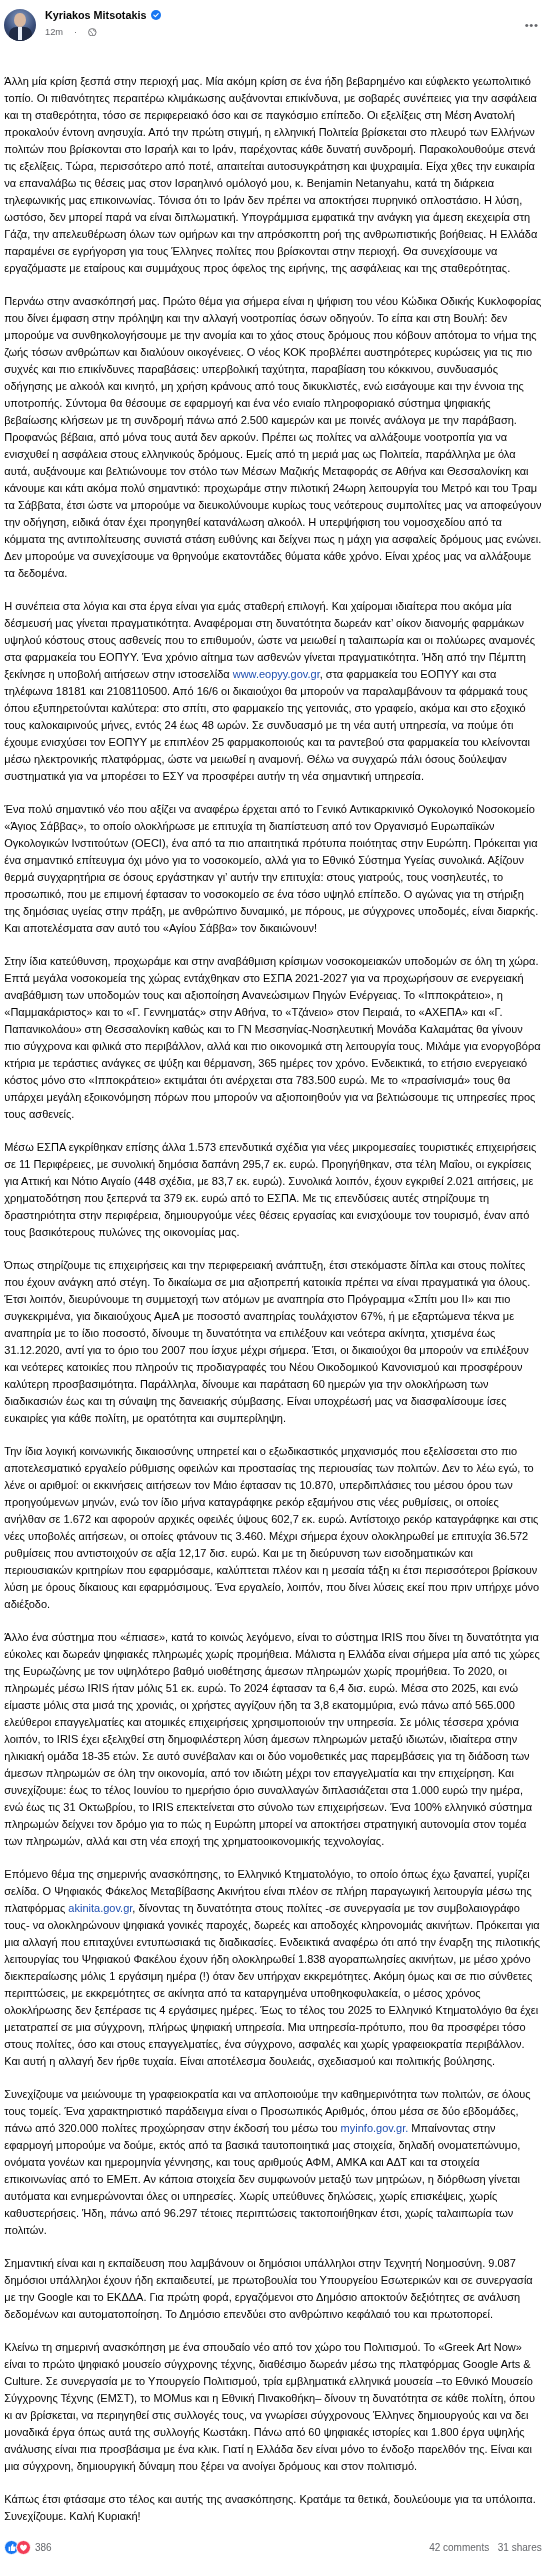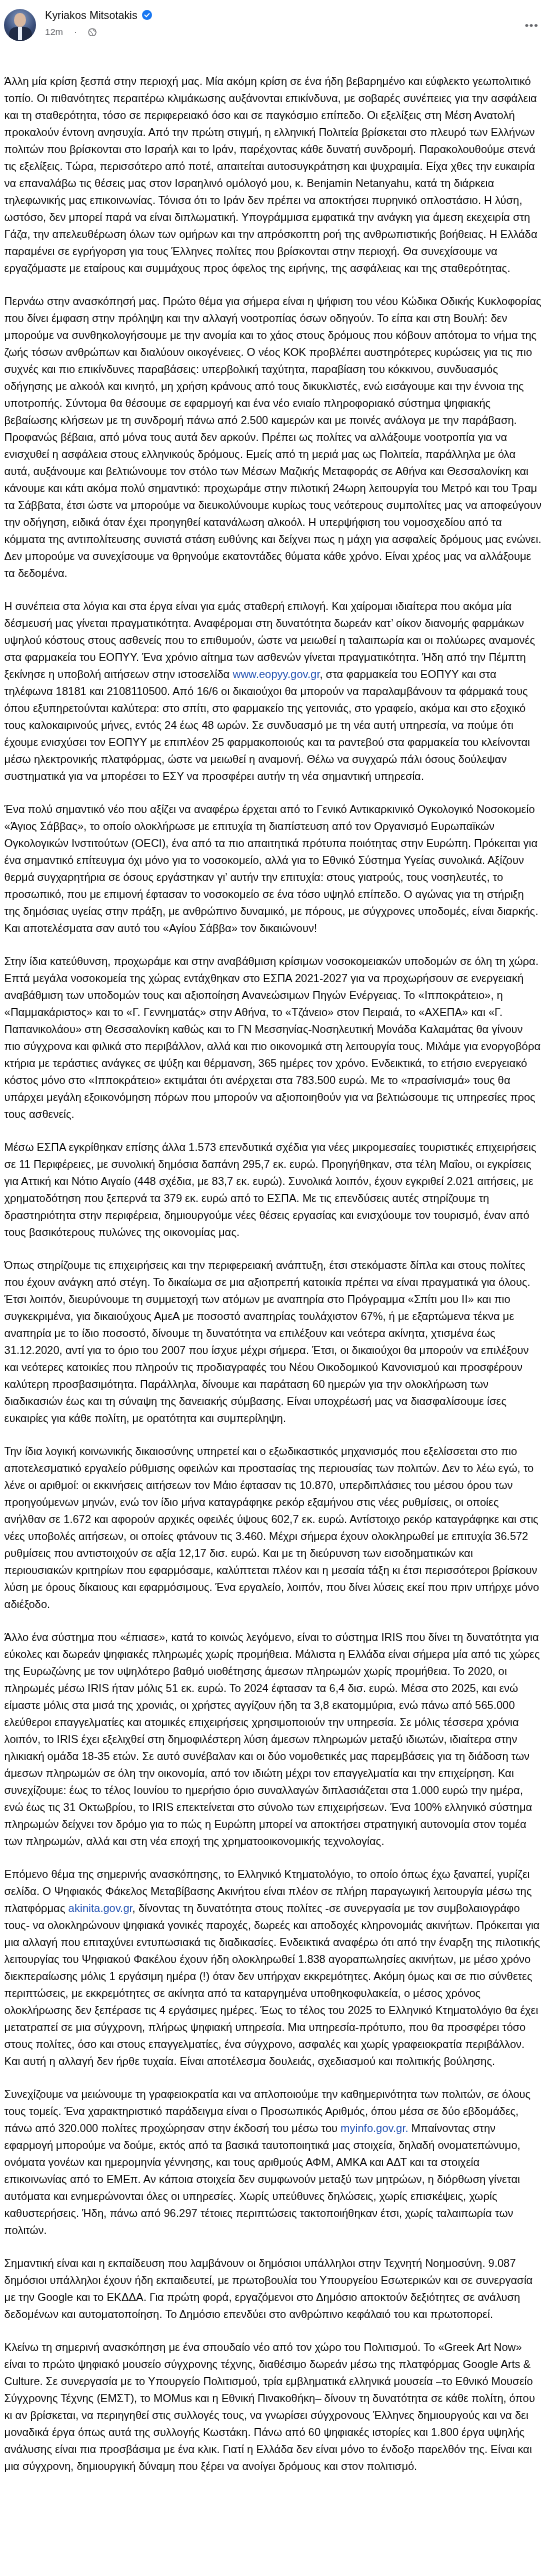--- a/index.html
+++ b/index.html
@@ -12,21 +12,21 @@
     .header { height: 57px; position: relative; }
     .avatar {
       position: absolute; left: 4.3px; top: 8.6px; width: 32px; height: 32px;
       border-radius: 50%; overflow: hidden;
       background: radial-gradient(circle at 50% 30%, #8aa0c8 0%, #3b4f7a 55%, #1c2540 100%);
     }
     .avatar .face { position:absolute; left:10px; top:4.3px; width:11.5px; height:14.4px; border-radius:50%; background:#d9b8a0; }
     .avatar .suit { position:absolute; left:4.3px; top:18.7px; width:23px; height:16px; border-radius:7.2px 7.2px 0 0; background:#1f2a44; }
     .avatar .shirt { position:absolute; left:13.6px; top:18.7px; width:4.3px; height:13px; background:#e8eef7; }
     .name-row { position: absolute; left: 45px; top: 8.6px; display: flex; align-items: center; gap: 4.3px; }
-    .author-name { font-weight: normal; font-size: 10.8px; color: #050505; }
+    .author-name { font-weight: bold; font-size: 10.8px; color: #050505; }
     .verified { width: 10px; height: 10px; }
     .meta-row { position: absolute; left: 45px; top: 27px; display: flex; align-items: center; gap: 11px; font-size: 9.3px; color: #65676b; }
     .globe { width: 8.6px; height: 8.6px; }
     .more-button { position: absolute; right: 7.2px; top: 18.7px; font-size: 11.5px; color: #65676b; letter-spacing: 0.7px; cursor: pointer; }
     .body { padding: 0 4.3px 0 4.3px; font-size: 11px; line-height: 17px; color: #050505; }
     .body p { margin: 16px 0 8px 0; }
     .link { color: #1f4fb0; cursor: pointer; }
     .footer { height: 34px; position: relative; }
     .reactions { position: absolute; left: 4.3px; top: 7.2px; display: flex; align-items: center; }
     .reaction { width: 13px; height: 13px; border-radius: 50%; display: inline-block; border: 1.4px solid #fff; box-sizing: content-box; }
@@ -73,16 +73,36 @@
       <p><span>Ένα πολύ σημαντικό νέο που αξίζει να αναφέρω έρχεται από το Γενικό Αντικαρκινικό Ογκολογικό Νοσοκομείο «Άγιος Σάββας», το οποίο ολοκλήρωσε με επιτυχία τη διαπίστευση από τον Οργανισμό Ευρωπαϊκών Ογκολογικών Ινστιτούτων (OECI), ένα από τα πιο απαιτητικά πρότυπα ποιότητας στην Ευρώπη. Πρόκειται για ένα σημαντικό επίτευγμα όχι μόνο για το νοσοκομείο, αλλά για το Εθνικό Σύστημα Υγείας συνολικά. Αξίζουν θερμά συγχαρητήρια σε όσους εργάστηκαν γι’ αυτήν την επιτυχία: στους γιατρούς, τους νοσηλευτές, το προσωπικό, που με επιμονή έφτασαν το νοσοκομείο σε ένα τόσο υψηλό επίπεδο. Ο αγώνας για τη στήριξη της δημόσιας υγείας στην πράξη, με ανθρώπινο δυναμικό, με πόρους, με σύγχρονες υποδομές, είναι διαρκής. Και αποτελέσματα σαν αυτό του «Αγίου Σάββα» τον δικαιώνουν!</span></p>
       <p><span>Στην ίδια κατεύθυνση, προχωράμε και στην αναβάθμιση κρίσιμων νοσοκομειακών υποδομών σε όλη τη χώρα. Επτά μεγάλα νοσοκομεία της χώρας εντάχθηκαν στο ΕΣΠΑ 2021-2027 για να προχωρήσουν σε ενεργειακή αναβάθμιση των υποδομών τους και αξιοποίηση Ανανεώσιμων Πηγών Ενέργειας. Το «Ιπποκράτειο», η «Παμμακάριστος» και το «Γ. Γεννηματάς» στην Αθήνα, το «Τζάνειο» στον Πειραιά, το «ΑΧΕΠΑ» και «Γ. Παπανικολάου» στη Θεσσαλονίκη καθώς και το ΓΝ Μεσσηνίας-Νοσηλευτική Μονάδα Καλαμάτας θα γίνουν πιο σύγχρονα και φιλικά στο περιβάλλον, αλλά και πιο οικονομικά στη λειτουργία τους. Μιλάμε για ενοργοβόρα κτήρια με τεράστιες ανάγκες σε ψύξη και θέρμανση, 365 ημέρες τον χρόνο. Ενδεικτικά, το ετήσιο ενεργειακό κόστος μόνο στο «Ιπποκράτειο» εκτιμάται ότι ανέρχεται στα 783.500 ευρώ. Με το «πρασίνισμά» τους θα υπάρχει μεγάλη εξοικονόμηση πόρων που μπορούν να αξιοποιηθούν για να βελτιώσουμε τις υπηρεσίες προς τους ασθενείς.</span></p>
       <p><span>Μέσω ΕΣΠΑ εγκρίθηκαν επίσης άλλα 1.573 επενδυτικά σχέδια για νέες μικρομεσαίες τουριστικές επιχειρήσεις σε 11 Περιφέρειες, με συνολική δημόσια δαπάνη 295,7 εκ. ευρώ. Προηγήθηκαν, στα τέλη Μαΐου, οι εγκρίσεις για Αττική και Νότιο Αιγαίο (448 σχέδια, με 83,7 εκ. ευρώ). Συνολικά λοιπόν, έχουν εγκριθεί 2.021 αιτήσεις, με χρηματοδότηση που ξεπερνά τα 379 εκ. ευρώ από το ΕΣΠΑ. Με τις επενδύσεις αυτές στηρίζουμε τη δραστηριότητα στην περιφέρεια, δημιουργούμε νέες θέσεις εργασίας και ενισχύουμε τον τουρισμό, έναν από τους βασικότερους πυλώνες της οικονομίας μας.</span></p>
       <p><span>Όπως στηρίζουμε τις επιχειρήσεις και την περιφερειακή ανάπτυξη, έτσι στεκόμαστε δίπλα και στους πολίτες που έχουν ανάγκη από στέγη. Το δικαίωμα σε μια αξιοπρεπή κατοικία πρέπει να είναι πραγματικά για όλους. Έτσι λοιπόν, διευρύνουμε τη συμμετοχή των ατόμων με αναπηρία στο Πρόγραμμα «Σπίτι μου ΙΙ» και πιο συγκεκριμένα, για δικαιούχους ΑμεΑ με ποσοστό αναπηρίας τουλάχιστον 67%, ή με εξαρτώμενα τέκνα με αναπηρία με το ίδιο ποσοστό, δίνουμε τη δυνατότητα να επιλέξουν και νεότερα ακίνητα, χτισμένα έως 31.12.2020, αντί για το όριο του 2007 που ίσχυε μέχρι σήμερα. Έτσι, οι δικαιούχοι θα μπορούν να επιλέξουν και νεότερες κατοικίες που πληρούν τις προδιαγραφές του Νέου Οικοδομικού Κανονισμού και προσφέρουν καλύτερη προσβασιμότητα. Παράλληλα, δίνουμε και παράταση 60 ημερών για την ολοκλήρωση των διαδικασιών έως και τη σύναψη της δανειακής σύμβασης. Είναι υποχρέωσή μας να διασφαλίσουμε ίσες ευκαιρίες για κάθε πολίτη, με ορατότητα και συμπερίληψη.</span></p>
       <p><span>Την ίδια λογική κοινωνικής δικαιοσύνης υπηρετεί και ο εξωδικαστικός μηχανισμός που εξελίσσεται στο πιο αποτελεσματικό εργαλείο ρύθμισης οφειλών και προστασίας της περιουσίας των πολιτών. Δεν το λέω εγώ, το λένε οι αριθμοί: οι εκκινήσεις αιτήσεων τον Μάιο έφτασαν τις 10.870, υπερδιπλάσιες του μέσου όρου των προηγούμενων μηνών, ενώ τον ίδιο μήνα καταγράφηκε ρεκόρ εξαμήνου στις νέες ρυθμίσεις, οι οποίες ανήλθαν σε 1.672 και αφορούν αρχικές οφειλές ύψους 602,7 εκ. ευρώ. Αντίστοιχο ρεκόρ καταγράφηκε και στις νέες υποβολές αιτήσεων, οι οποίες φτάνουν τις 3.460. Μέχρι σήμερα έχουν ολοκληρωθεί με επιτυχία 36.572 ρυθμίσεις που αντιστοιχούν σε αξία 12,17 δισ. ευρώ. Και με τη διεύρυνση των εισοδηματικών και περιουσιακών κριτηρίων που εφαρμόσαμε, καλύπτεται πλέον και η μεσαία τάξη κι έτσι περισσότεροι βρίσκουν λύση με όρους δίκαιους και εφαρμόσιμους. Ένα εργαλείο, λοιπόν, που δίνει λύσεις εκεί που πριν υπήρχε μόνο αδιέξοδο.</span></p>
       <p><span>Άλλο ένα σύστημα που «έπιασε», κατά το κοινώς λεγόμενο, είναι το σύστημα IRIS που δίνει τη δυνατότητα για εύκολες και δωρεάν ψηφιακές πληρωμές χωρίς προμήθεια. Μάλιστα η Ελλάδα είναι σήμερα μία από τις χώρες της Ευρωζώνης με τον υψηλότερο βαθμό υιοθέτησης άμεσων πληρωμών χωρίς προμήθεια. Το 2020, οι πληρωμές μέσω IRIS ήταν μόλις 51 εκ. ευρώ. Το 2024 έφτασαν τα 6,4 δισ. ευρώ. Μέσα στο 2025, και ενώ είμαστε μόλις στα μισά της χρονιάς, οι χρήστες αγγίζουν ήδη τα 3,8 εκατομμύρια, ενώ πάνω από 565.000 ελεύθεροι επαγγελματίες και ατομικές επιχειρήσεις χρησιμοποιούν την υπηρεσία. Σε μόλις τέσσερα χρόνια λοιπόν, το IRIS έχει εξελιχθεί στη δημοφιλέστερη λύση άμεσων πληρωμών μεταξύ ιδιωτών, ιδιαίτερα στην ηλικιακή ομάδα 18-35 ετών. Σε αυτό συνέβαλαν και οι δύο νομοθετικές μας παρεμβάσεις για τη διάδοση των άμεσων πληρωμών σε όλη την οικονομία, από τον ιδιώτη μέχρι τον επαγγελματία και την επιχείρηση. Και συνεχίζουμε: έως το τέλος Ιουνίου το ημερήσιο όριο συναλλαγών διπλασιάζεται στα 1.000 ευρώ την ημέρα, ενώ έως τις 31 Οκτωβρίου, το IRIS επεκτείνεται στο σύνολο των επιχειρήσεων. Ένα 100% ελληνικό σύστημα πληρωμών δείχνει τον δρόμο για το πώς η Ευρώπη μπορεί να αποκτήσει στρατηγική αυτονομία στον τομέα των πληρωμών, αλλά και στη νέα εποχή της χρηματοοικονομικής τεχνολογίας.</span></p>
       <p><span>Επόμενο θέμα της σημερινής ανασκόπησης, το Ελληνικό Κτηματολόγιο, το οποίο όπως έχω ξαναπεί, γυρίζει σελίδα. Ο Ψηφιακός Φάκελος Μεταβίβασης Ακινήτου είναι πλέον σε πλήρη παραγωγική λειτουργία μέσω της πλατφόρμας </span><span class="link">akinita.gov.gr</span><span>, δίνοντας τη δυνατότητα στους πολίτες -σε συνεργασία με τον συμβολαιογράφο τους- να ολοκληρώνουν ψηφιακά γονικές παροχές, δωρεές και αποδοχές κληρονομιάς ακινήτων. Πρόκειται για μια αλλαγή που επιταχύνει εντυπωσιακά τις διαδικασίες. Ενδεικτικά αναφέρω ότι από την έναρξη της πιλοτικής λειτουργίας του Ψηφιακού Φακέλου έχουν ήδη ολοκληρωθεί 1.838 αγοραπωλησίες ακινήτων, με μέσο χρόνο διεκπεραίωσης μόλις 1 εργάσιμη ημέρα (!) όταν δεν υπήρχαν εκκρεμότητες. Ακόμη όμως και σε πιο σύνθετες περιπτώσεις, με εκκρεμότητες σε ακίνητα από τα καταργημένα υποθηκοφυλακεία, ο μέσος χρόνος ολοκλήρωσης δεν ξεπέρασε τις 4 εργάσιμες ημέρες. Έως το τέλος του 2025 το Ελληνικό Κτηματολόγιο θα έχει μετατραπεί σε μια σύγχρονη, πλήρως ψηφιακή υπηρεσία. Μια υπηρεσία-πρότυπο, που θα προσφέρει τόσο στους πολίτες, όσο και στους επαγγελματίες, ένα σύγχρονο, ασφαλές και χωρίς γραφειοκρατία περιβάλλον. Και αυτή η αλλαγή δεν ήρθε τυχαία. Είναι αποτέλεσμα δουλειάς, σχεδιασμού και πολιτικής βούλησης.</span></p>
       <p><span>Συνεχίζουμε να μειώνουμε τη γραφειοκρατία και να απλοποιούμε την καθημερινότητα των πολιτών, σε όλους τους τομείς. Ένα χαρακτηριστικό παράδειγμα είναι ο Προσωπικός Αριθμός, όπου μέσα σε δύο εβδομάδες, πάνω από 320.000 πολίτες προχώρησαν στην έκδοσή του μέσω του </span><span class="link">myinfo.gov.gr.</span><span> Μπαίνοντας στην εφαρμογή μπορούμε να δούμε, εκτός από τα βασικά ταυτοποιητικά μας στοιχεία, δηλαδή ονοματεπώνυμο, ονόματα γονέων και ημερομηνία γέννησης, και τους αριθμούς ΑΦΜ, ΑΜΚΑ και ΑΔΤ και τα στοιχεία επικοινωνίας από το ΕΜΕπ. Αν κάποια στοιχεία δεν συμφωνούν μεταξύ των μητρώων, η διόρθωση γίνεται αυτόματα και ενημερώνονται όλες οι υπηρεσίες. Χωρίς υπεύθυνες δηλώσεις, χωρίς επισκέψεις, χωρίς καθυστερήσεις. Ήδη, πάνω από 96.297 τέτοιες περιπτώσεις τακτοποιήθηκαν έτσι, χωρίς ταλαιπωρία των πολιτών.</span></p>
       <p><span>Σημαντική είναι και η εκπαίδευση που λαμβάνουν οι δημόσιοι υπάλληλοι στην Τεχνητή Νοημοσύνη. 9.087 δημόσιοι υπάλληλοι έχουν ήδη εκπαιδευτεί, με πρωτοβουλία του Υπουργείου Εσωτερικών και σε συνεργασία με την Google και το ΕΚΔΔΑ. Για πρώτη φορά, εργαζόμενοι στο Δημόσιο αποκτούν δεξιότητες σε ανάλυση δεδομένων και αυτοματοποίηση. Το Δημόσιο επενδύει στο ανθρώπινο κεφάλαιό του και πρωτοπορεί.</span></p>
       <p><span>Κλείνω τη σημερινή ανασκόπηση με ένα σπουδαίο νέο από τον χώρο του Πολιτισμού. Το «Greek Art Now» είναι το πρώτο ψηφιακό μουσείο σύγχρονης τέχνης, διαθέσιμο δωρεάν μέσω της πλατφόρμας Google Arts &amp; Culture. Σε συνεργασία με το Υπουργείο Πολιτισμού, τρία εμβληματικά ελληνικά μουσεία –το Εθνικό Μουσείο Σύγχρονης Τέχνης (ΕΜΣΤ), το MOMus και η Εθνική Πινακοθήκη– δίνουν τη δυνατότητα σε κάθε πολίτη, όπου κι αν βρίσκεται, να περιηγηθεί στις συλλογές τους, να γνωρίσει σύγχρονους Έλληνες δημιουργούς και να δει μοναδικά έργα όπως αυτά της συλλογής Κωστάκη. Πάνω από 60 ψηφιακές ιστορίες και 1.800 έργα υψηλής ανάλυσης είναι πια προσβάσιμα με ένα κλικ. Γιατί η Ελλάδα δεν είναι μόνο το ένδοξο παρελθόν της. Είναι και μια σύγχρονη, δημιουργική δύναμη που ξέρει να ανοίγει δρόμους και στον πολιτισμό.</span></p>
+      <p><span>Κάπως έτσι φτάσαμε στο τέλος και αυτής της ανασκόπησης. Κρατάμε τα θετικά, δουλεύουμε για τα υπόλοιπα. Συνεχίζουμε. Καλή Κυριακή!</span></p>
     </div>
 
+  <div class="footer">
+    <div class="reactions">
+      <span class="reaction like">
+        <svg viewBox="0 0 18 18">
+            <path d="M5 8 h2 v6 h-2 z M8 8 l2.5-4 c1 0 1.4.6 1.2 1.6 L11.3 7.5 h2.4 c.8 0 1.3.7 1.1 1.4 l-1.1 4.2 c-.2.6-.7.9-1.3.9 H8 z" fill="#fff"></path>
+          </svg>
+      </span>
+      <span class="reaction love">
+        <svg viewBox="0 0 18 18">
+            <path d="M9 14 C3 10 3.5 5.5 6.3 5.2 C7.6 5 8.5 5.9 9 6.8 C9.5 5.9 10.4 5 11.7 5.2 C14.5 5.5 15 10 9 14 z" fill="#fff"></path>
+          </svg>
+      </span>
+      <span class="reaction-count">386</span>
+    </div>
+    <div class="stats">
+      <span>42 comments</span>
+      <span>31 shares</span>
+    </div>
+  </div>
 </div>
 
 
 </body></html>

